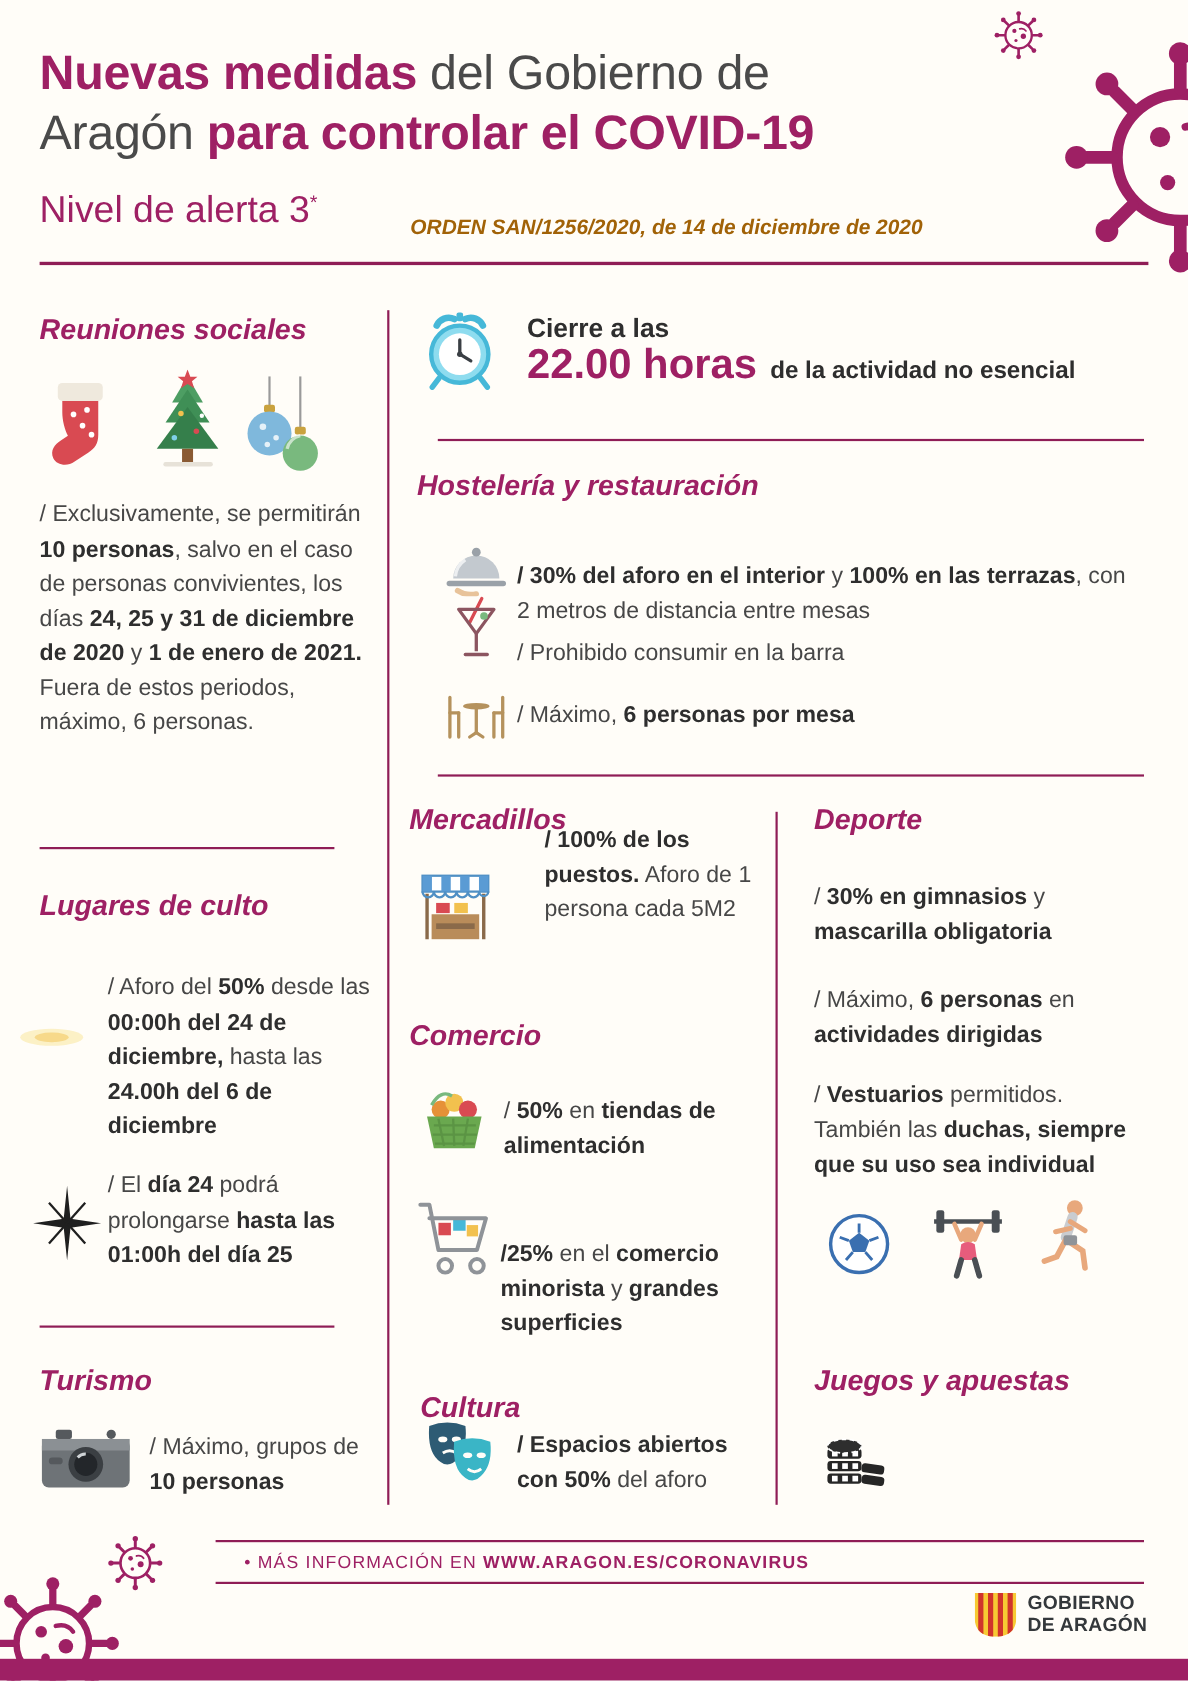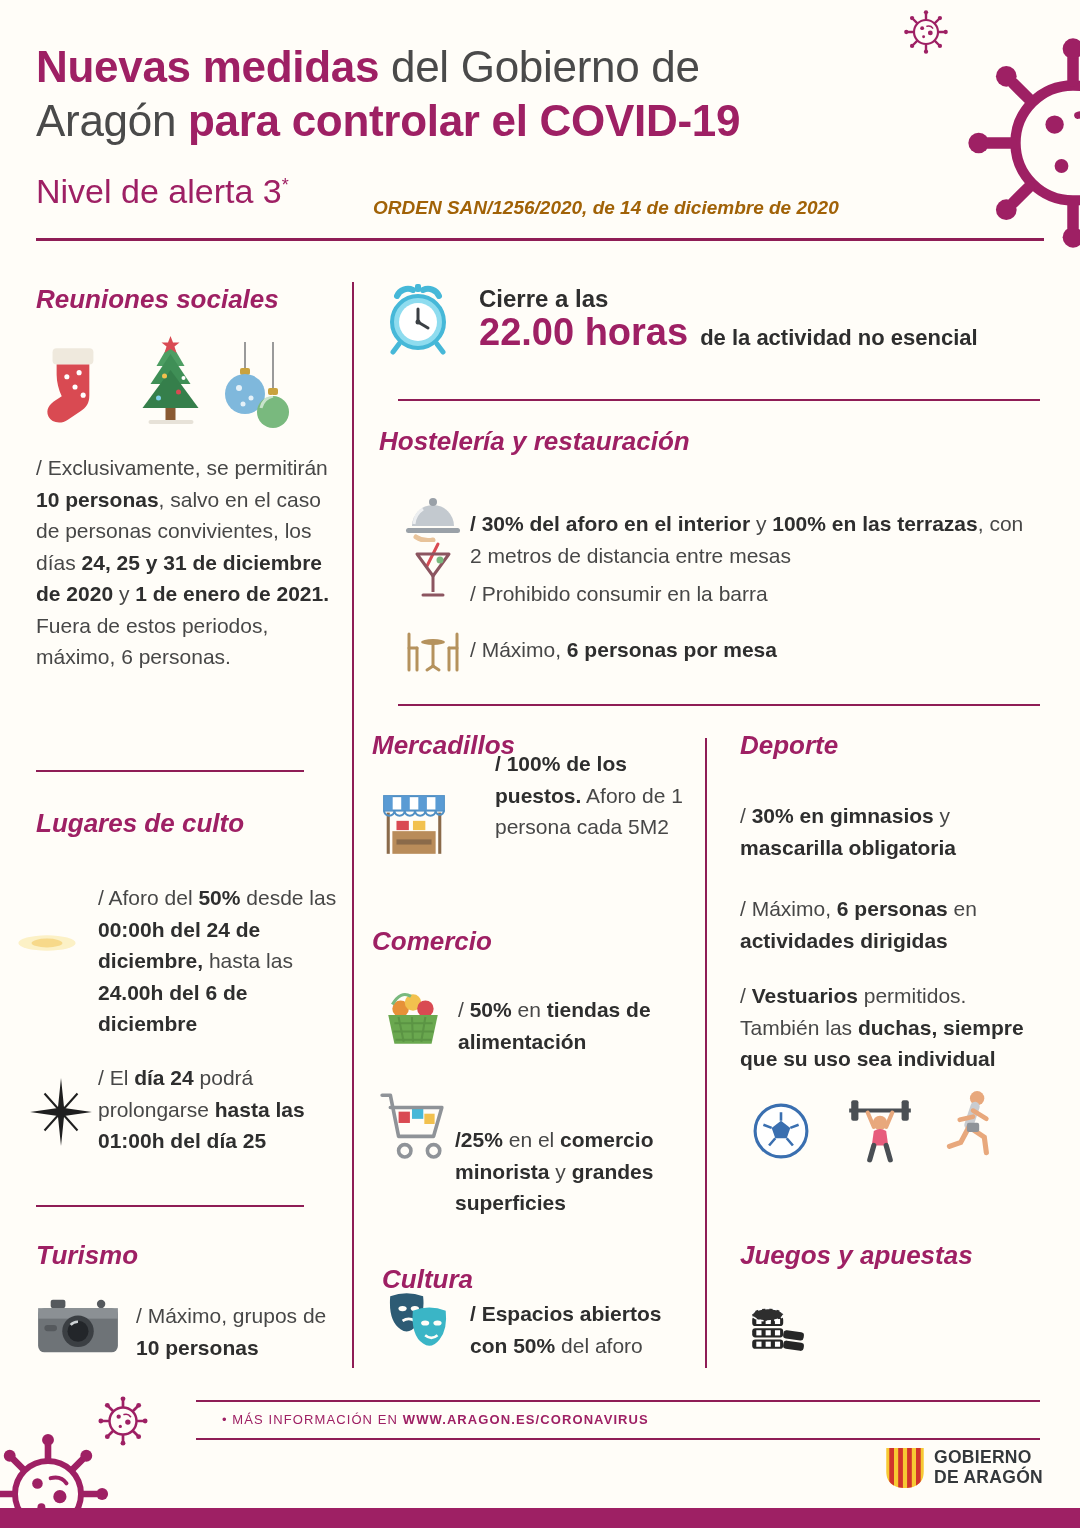--- a/index.html
+++ b/index.html
@@ -12,21 +12,21 @@
   .title .b{font-weight:700;}
   .alert{font-size:34px;color:var(--magenta,#9e2064);font-weight:400;}
   .alert sup{font-size:18px;}
   .order{font-size:19px;font-style:italic;font-weight:700;color:#a16207;}
   .sec-title{font-weight:700;font-size:26px;color:var(--magenta,#9e2064);font-style:italic;}
   .body-text{font-size:21px;line-height:1.5;color:#474747;}
   .rule{background:var(--rule,#8f1d56);}
   .closing-intro{font-size:24px;font-weight:700;color:#2e2e2e;}
   .closing-time{font-size:38px;font-weight:700;color:var(--magenta,#9e2064);}
   .closing-rest{font-size:22px;font-weight:700;color:#2e2e2e;margin-left:12px;}
-  .footer-info{font-size:13px;letter-spacing:1.1px;color:var(--magenta,#9e2064);}
+  .footer-info{font-size:16px;letter-spacing:1.1px;color:var(--magenta,#9e2064);}
   .footer-info .lnk{font-weight:700;}
   .logo-text{font-size:17.5px;font-weight:700;color:#34383b;line-height:1.12;letter-spacing:0.3px;}
   .virus{color:var(--magenta,#9e2064);}
   .bottom-bar{background:var(--magenta,#9e2064);}
 </style>
 </head>
 <body>
 
 <div class="page">
 

